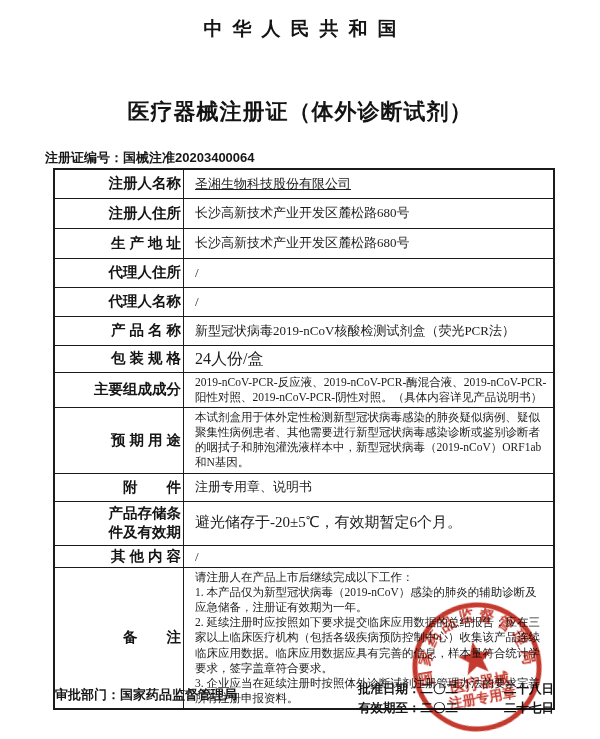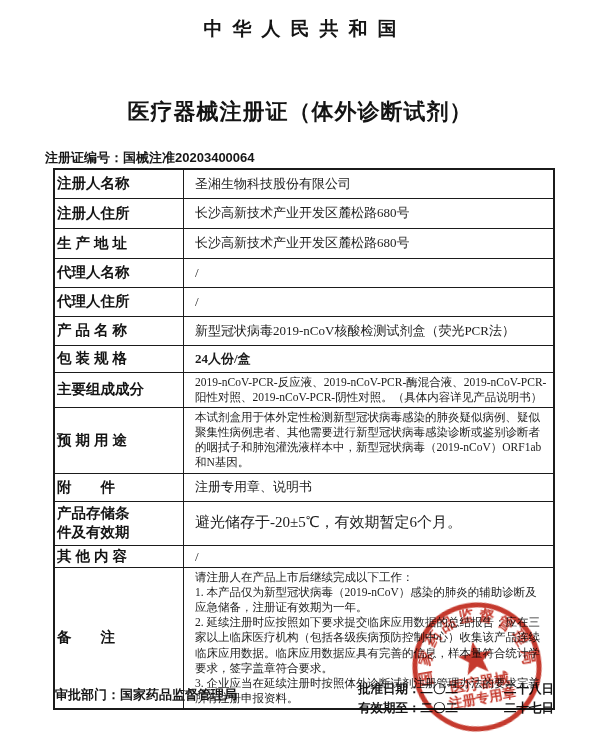--- a/index.html
+++ b/index.html
@@ -39,21 +39,21 @@
     border-collapse: collapse;
     table-layout: fixed;
   }
   table.cert-table, table.cert-table th, table.cert-table td {
     border: 1.6px solid #1b1b1b;
   }
   table.cert-table { border-width: 2.5px; }
   table.cert-table th {
     width: 124px;
     font-size: 14.5px; font-weight: bold;
-    text-align: left; vertical-align: middle;
+    text-align: right; vertical-align: middle;
     white-space: pre-line;
     color: #141414;
     padding: 0 2px;
     font-family: "Liberation Sans", sans-serif;
   }
   table.cert-table td {
     vertical-align: middle;
     padding: 2px 6px 2px 11px;
     font-family: "Liberation Serif", serif;
     color: #1c1c1c;
@@ -100,45 +100,45 @@
   <div class="country-title">中华人民共和国</div>
 
   <div class="cert-title">医疗器械注册证（体外诊断试剂）</div>
 
   <div class="cert-no-line"><span>注册证编号：</span><span>国械注准20203400064</span></div>
 
   <table class="cert-table">
     <tbody>
         <tr style="height: 29px;">
           <th>注册人名称</th>
-          <td style="font-size: 13px;">圣湘生物科技股份有限公司</td>
+          <td style="font-size: 13px; text-decoration: underline;">圣湘生物科技股份有限公司</td>
         </tr>
         <tr style="height: 30px;">
           <th>注册人住所</th>
           <td style="font-size: 13px;">长沙高新技术产业开发区麓松路680号</td>
         </tr>
         <tr style="height: 30px;">
           <th>生 产 地 址</th>
           <td style="font-size: 13px;">长沙高新技术产业开发区麓松路680号</td>
         </tr>
         <tr style="height: 29px;">
+          <th>代理人住所</th>
+          <td style="font-size: 13px;">/</td>
+        </tr>
+        <tr style="height: 29px;">
           <th>代理人名称</th>
           <td style="font-size: 13px;">/</td>
         </tr>
         <tr style="height: 29px;">
-          <th>代理人住所</th>
-          <td style="font-size: 13px;">/</td>
-        </tr>
-        <tr style="height: 29px;">
           <th>产 品 名 称</th>
           <td style="font-size: 13px;">新型冠状病毒2019-nCoV核酸检测试剂盒（荧光PCR法）</td>
         </tr>
         <tr style="height: 27px;">
           <th>包 装 规 格</th>
-          <td style="font-size: 13px; font-weight: bold;">24人份/盒</td>
+          <td style="font-size: 16px;">24人份/盒</td>
         </tr>
         <tr style="height: 31px;">
           <th>主要组成成分</th>
           <td style="font-size: 11.5px;">2019-nCoV-PCR-反应液、2019-nCoV-PCR-酶混合液、2019-nCoV-PCR-阳性对照、2019-nCoV-PCR-阴性对照。（具体内容详见产品说明书）</td>
         </tr>
         <tr style="height: 60px;">
           <th>预 期 用 途</th>
           <td style="font-size: 11.5px;">本试剂盒用于体外定性检测新型冠状病毒感染的肺炎疑似病例、疑似聚集性病例患者、其他需要进行新型冠状病毒感染诊断或鉴别诊断者的咽拭子和肺泡灌洗液样本中，新型冠状病毒（2019-nCoV）ORF1ab和N基因。</td>
         </tr>
         <tr style="height: 28px;">

